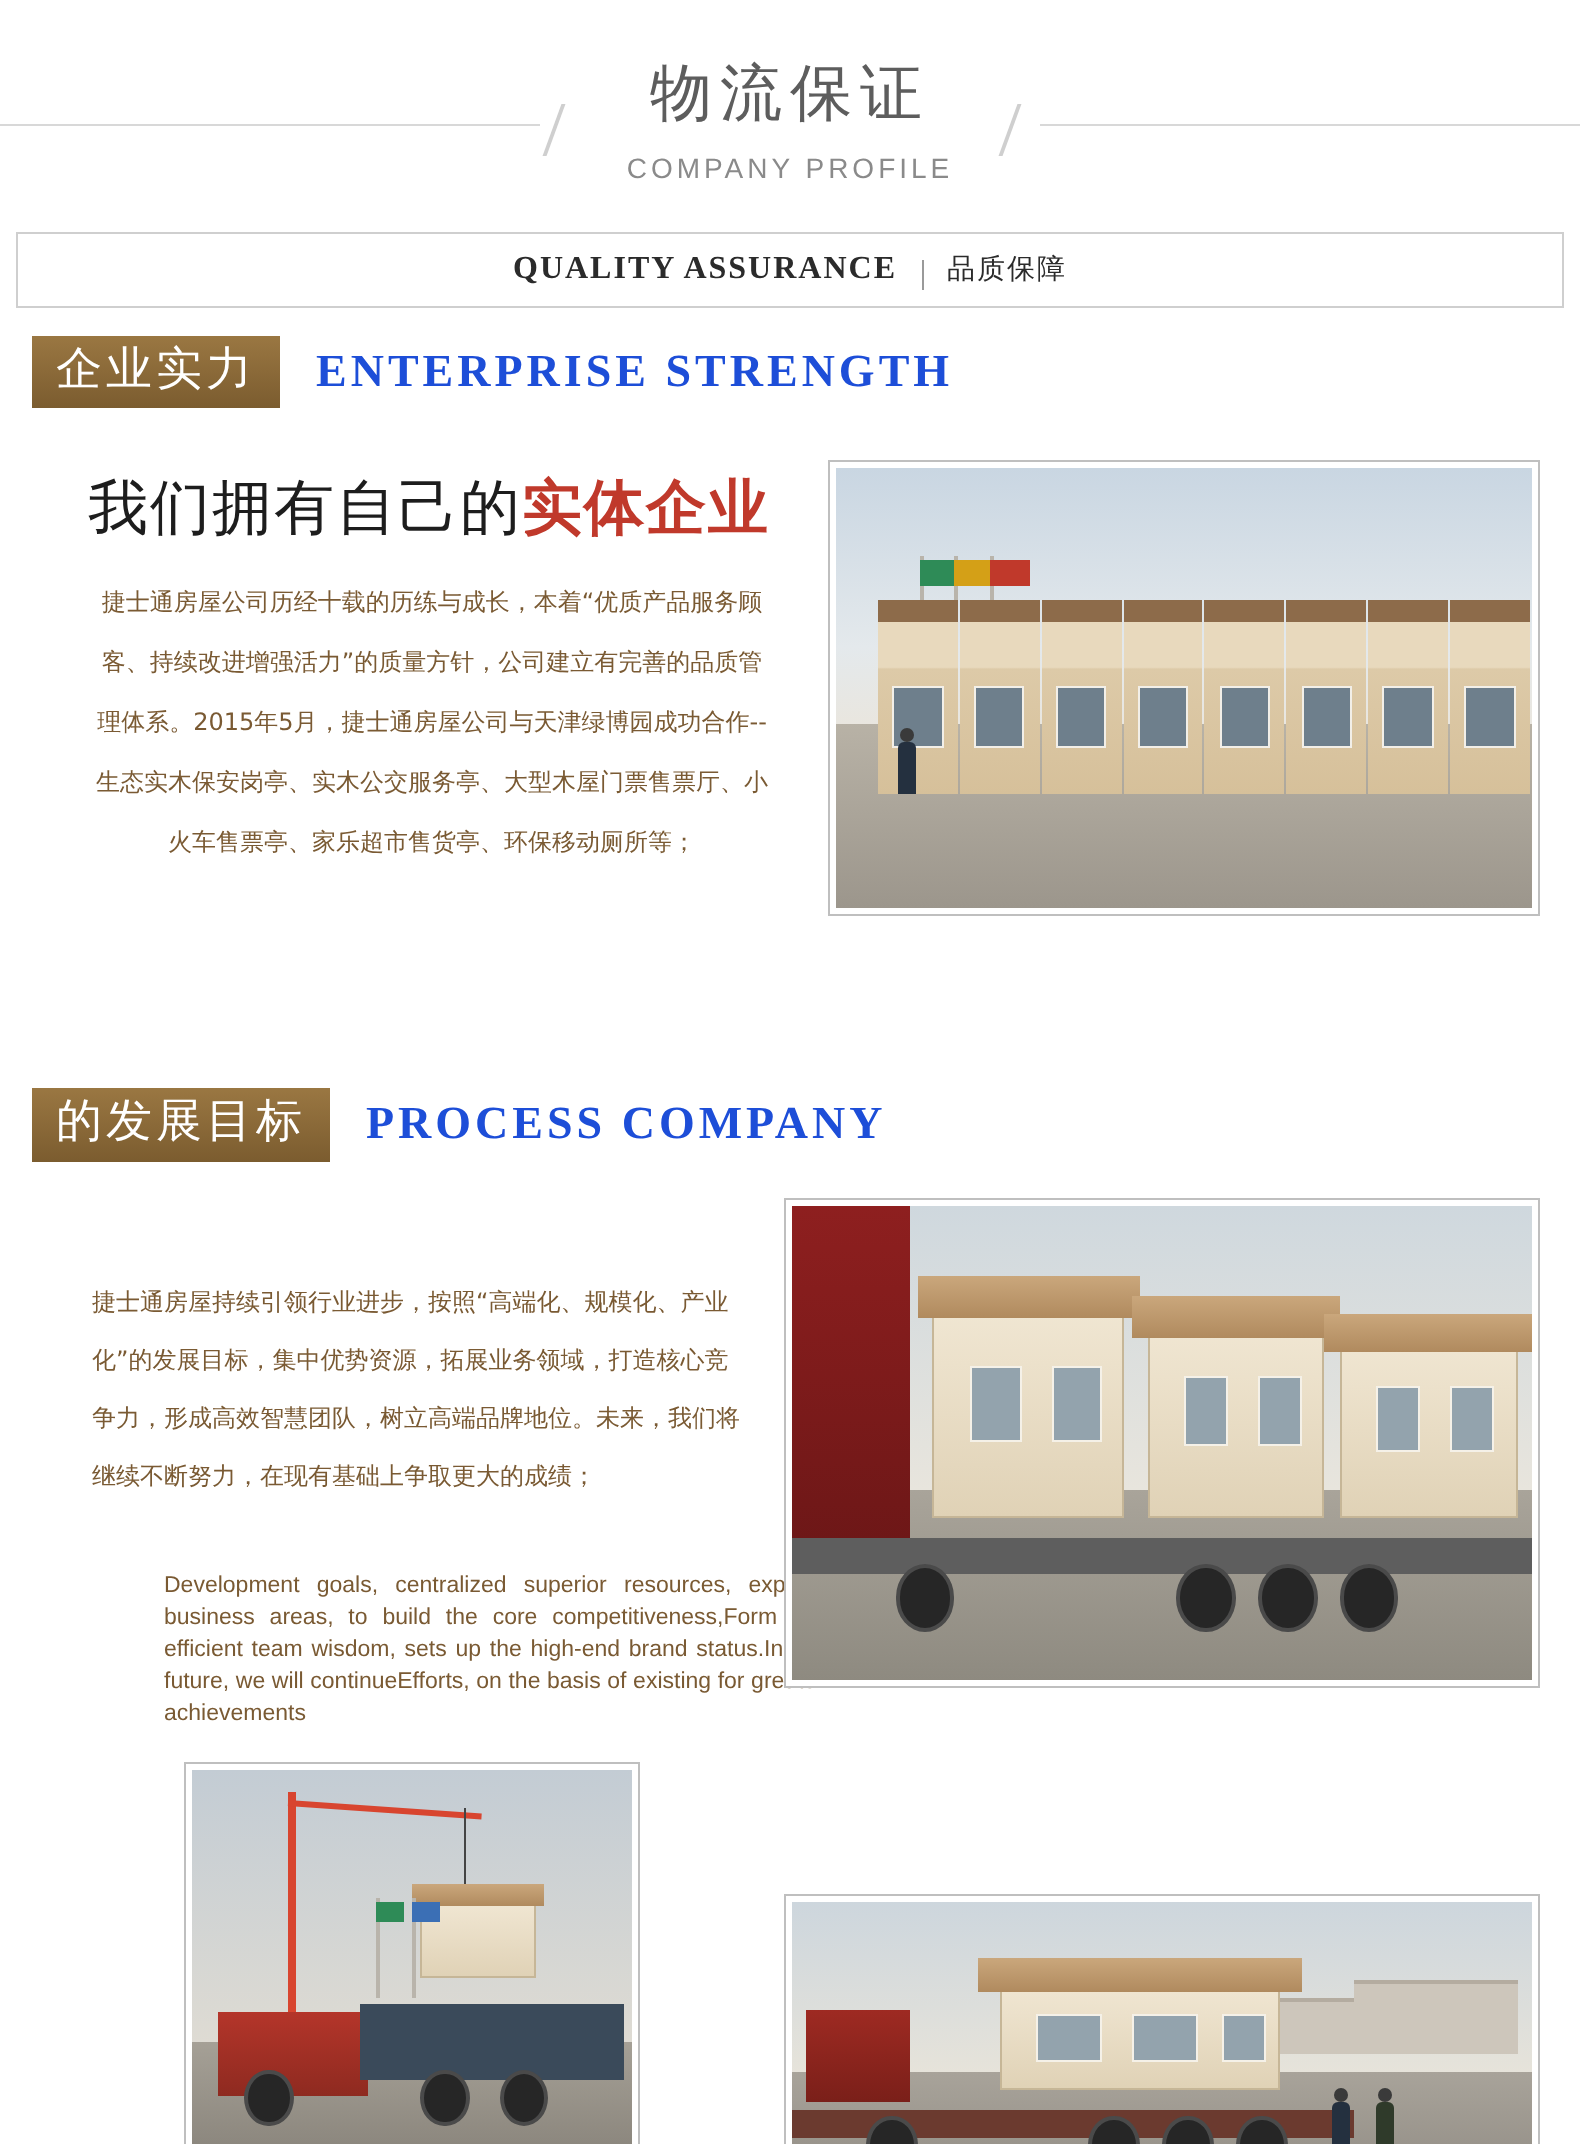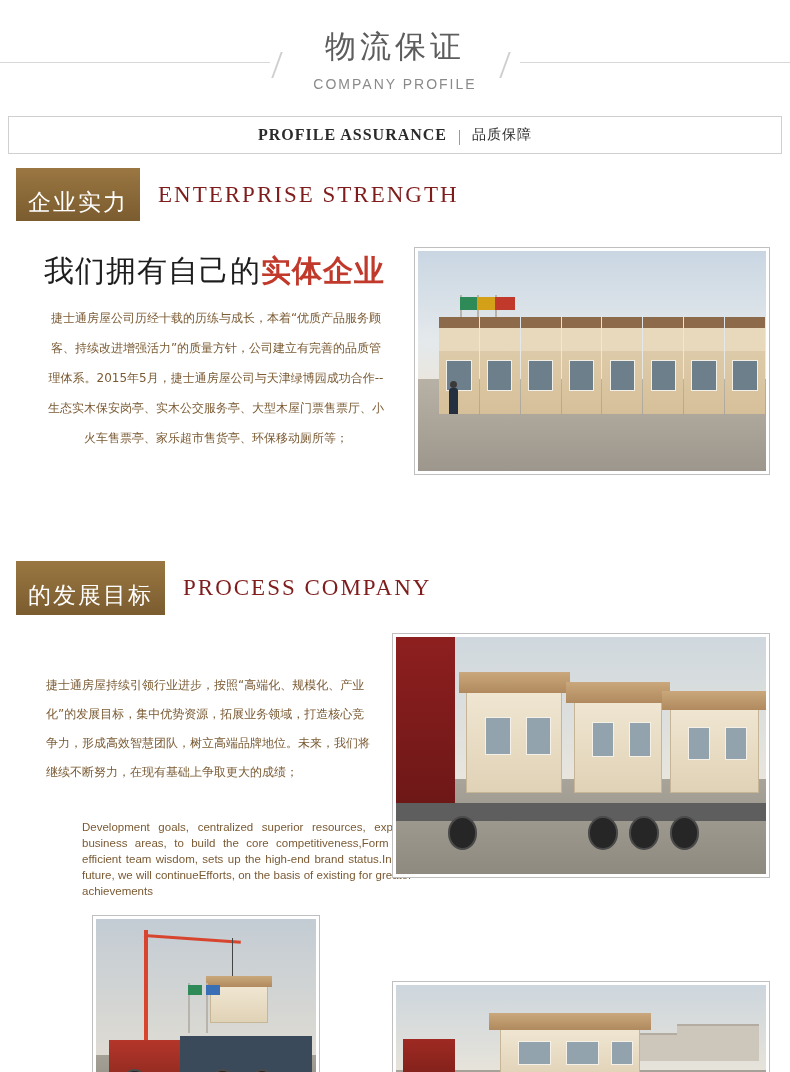--- a/index.html
+++ b/index.html
@@ -103,30 +103,30 @@
     margin-top: 14px;
     padding-left: 16px;
   }
   .title-cn {
     background: #8a6a39;
     background: linear-gradient(#9a7742, #7b5c2f);
     color: #ffffff;
     font-family: "DejaVu Sans", sans-serif;
     font-size: 23px;
     letter-spacing: 2px;
-    padding: 22px 12px 6px 12px;
+    padding: 5px 12px 6px 12px;
     line-height: 1.1;
   }
   .title-en {
     margin-left: 18px;
     font-family: "Liberation Serif", serif;
-    font-weight: 400;
+    font-weight: 700;
     font-size: 23px;
     letter-spacing: 2px;
-    color: #7f1d1d;
+    color: #1d4ed8;
   }
 
   
   .block1 {
     position: relative;
     margin-top: 26px;
     height: 300px;
   }
   .b1-heading {
     position: absolute;
@@ -290,21 +290,21 @@
   <div class="header">
     <div class="header-rule left"></div>
     <div class="header-rule right"></div>
     <div class="slash s1"></div>
     <div class="slash s2"></div>
     <div class="header-cn">物流保证</div>
     <div class="header-en">COMPANY PROFILE</div>
   </div>
 
   <div class="quality-bar">
-    <span class="qa-en">PROFILE ASSURANCE</span>
+    <span class="qa-en">QUALITY ASSURANCE</span>
     <span class="qa-sep"></span>
     <span class="qa-cn">品质保障</span>
   </div>
 
   <div class="section-title">
     <span class="title-cn">企业实力</span>
     <span class="title-en">ENTERPRISE STRENGTH</span>
   </div>
 
   <div class="block1">

